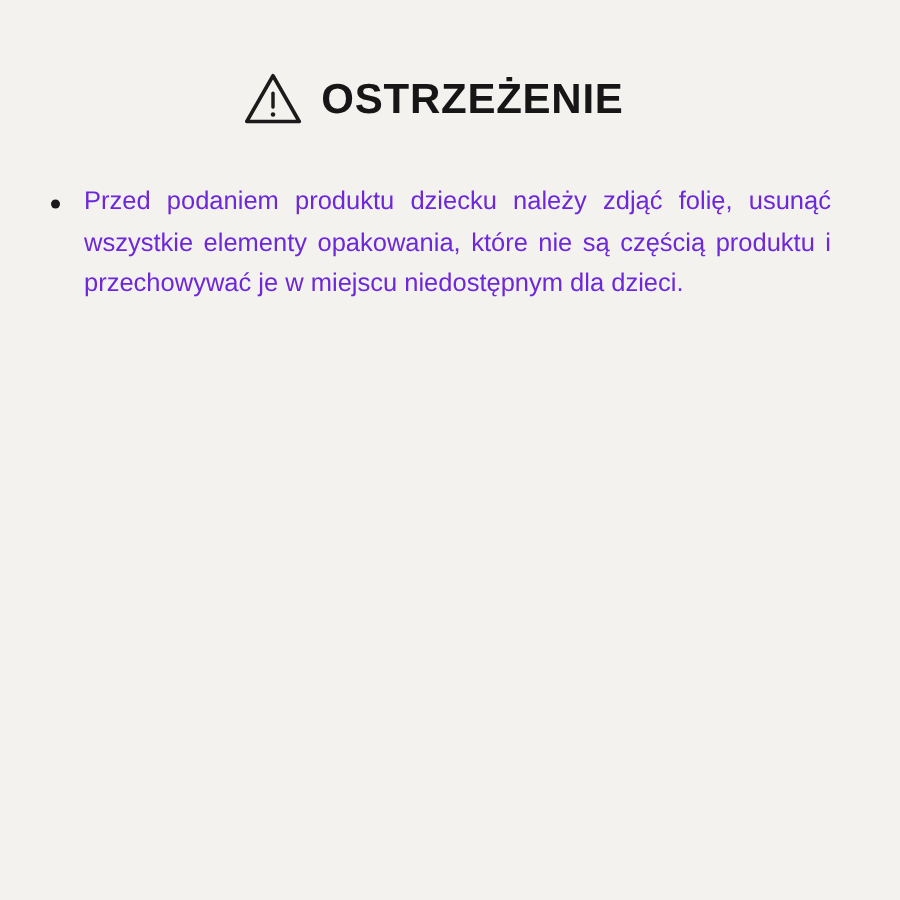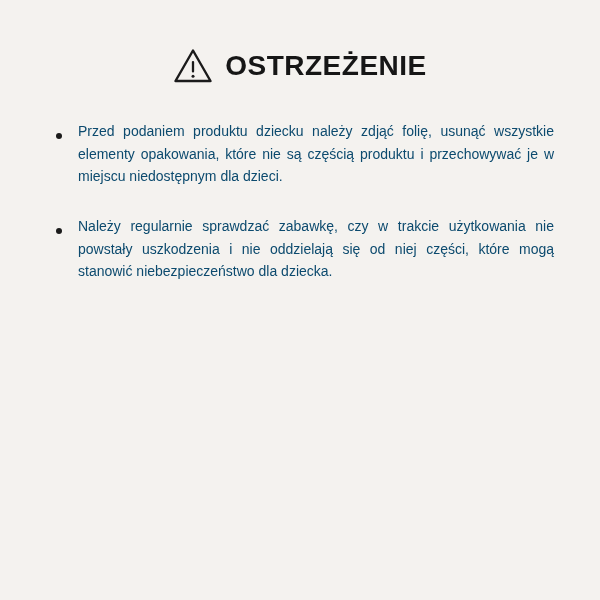--- a/index.html
+++ b/index.html
@@ -11,21 +11,21 @@
     height: 600px;
     background: #f4f2ef;
     font-family: "Liberation Sans", sans-serif;
     color: #1b1b1b;
     overflow: hidden;
   }
   .page {
     width: 600px;
     height: 600px;
     box-sizing: border-box;
-    padding: 38px 38px 0 38px;
+    padding: 38px 38px 0 16px;
     display: flex;
     flex-direction: column;
     background: #f4f2ef;
   }
   .warning-header {
     display: flex;
     align-items: center;
     justify-content: center;
     gap: 12px;
     margin-top: 8px;
@@ -47,25 +47,25 @@
   }
   .bullet-list {
     list-style: none;
     margin: 0;
     padding: 0 8px 0 12px;
   }
   .bullet-item {
     position: relative;
     padding-left: 28px;
     margin-bottom: 27px;
-    font-size: 14px;
+    font-size: 17px;
     line-height: 1.62;
     text-align: justify;
     text-justify: inter-word;
-    color: #0c4a6e;
+    color: #6d28d9;
   }
   .bullet-item:last-child {
     margin-bottom: 0;
   }
   .bullet-item::before {
     content: "";
     position: absolute;
     left: 6px;
     top: 13px;
     width: 6px;
@@ -85,16 +85,15 @@
         <path d="M20 4.5 L37.5 35 L2.5 35 Z" fill="none" stroke="#1b1b1b" stroke-width="2.4" stroke-linejoin="round"></path>
         <rect x="18.85" y="15" width="2.3" height="11.5" rx="1.1" fill="#1b1b1b"></rect>
         <circle cx="20" cy="30.3" r="1.5" fill="#1b1b1b"></circle>
       </svg>
     </span>
     <span class="warning-title">OSTRZEŻENIE</span>
   </div>
 
   <ul class="bullet-list">
     <li class="bullet-item">Przed podaniem produktu dziecku należy zdjąć folię, usunąć wszystkie elementy opakowania, które nie są częścią produktu i przechowywać je w miejscu niedostępnym dla dzieci.</li>
-    <li class="bullet-item">Należy regularnie sprawdzać zabawkę, czy w trakcie użytkowania nie powstały uszkodzenia i nie oddzielają się od niej części, które mogą stanowić niebezpieczeństwo dla dziecka.</li>
   </ul>
 
 </div>
 
 </body></html>

